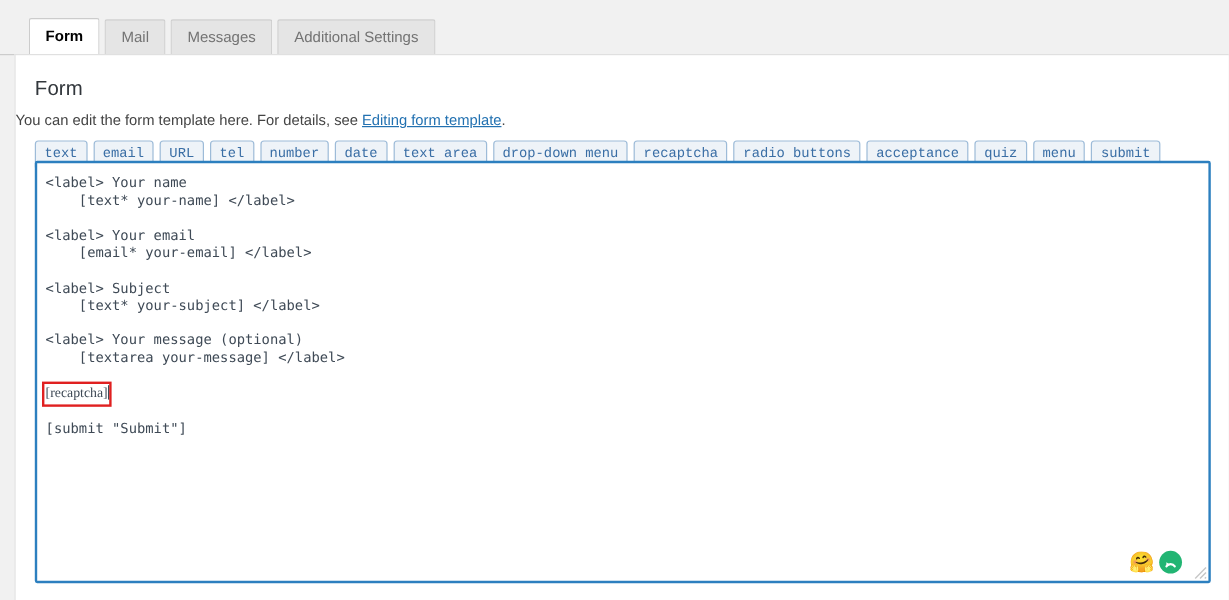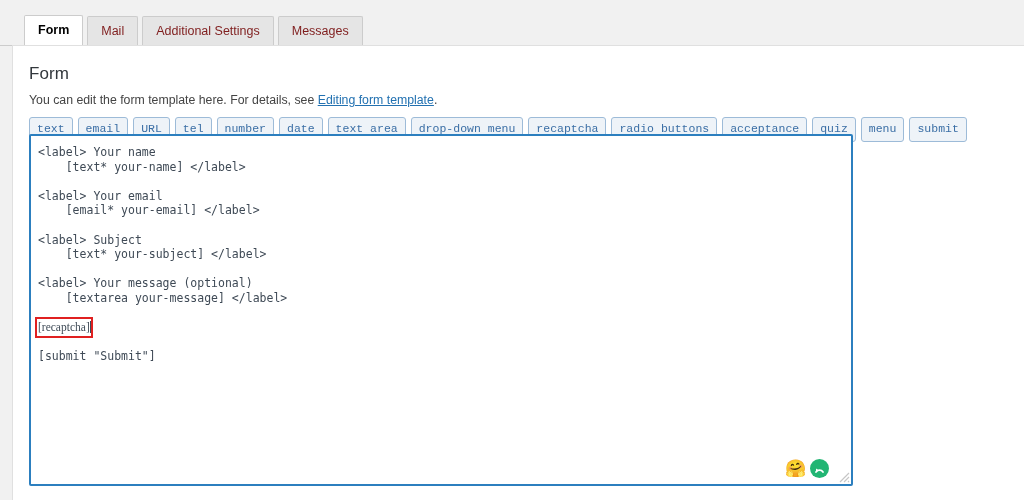--- a/index.html
+++ b/index.html
@@ -29,21 +29,21 @@
   }
   .tab {
     font-size: 12.5px;
     line-height: 1;
     padding: 8px 13px 9px 13px;
     margin-right: 4px;
     margin-bottom: -1px;
     border: 1px solid #ccc;
     border-bottom: none;
     background: #e5e5e5;
-    color: #7f1d1d;
+    color: #737373;
     border-radius: 2px 2px 0 0;
     cursor: pointer;
     white-space: nowrap;
   }
   .tab.active {
     background: #fff;
     color: #000;
     font-weight: bold;
     border-color: #ccc;
     padding-bottom: 10px;
@@ -63,21 +63,21 @@
   .page-title {
     margin: 0;
     padding: 18px 0 0 16px;
     font-size: 17px;
     font-weight: normal;
     color: #32373c;
     letter-spacing: .1px;
   }
   .page-desc {
     margin: 0;
-    padding: 9px 0 0 16px;
+    padding: 9px 0 0 0;
     font-size: 12.3px;
     color: #444;
   }
   .page-desc a {
     color: #2271b1;
     text-decoration: underline;
   }
 
   
   .tagbar {
@@ -97,21 +97,21 @@
     border-radius: 3px;
     padding: 5px 7px 6px 7px;
     cursor: pointer;
     white-space: nowrap;
   }
 
   
   .editor-wrap {
     position: absolute;
     left: 16px; top: 88px;
-    width: 824px; height: 352px;
+    width: 980px; height: 352px;
   }
   .editor {
     position: relative;
     width: 100%; height: 100%;
     background: #fff;
     border: 2px solid #2c7fbf;
     border-radius: 2px;
     overflow: hidden;
   }
   .code {
@@ -172,22 +172,22 @@
   }
 </style>
 </head>
 <body>
 
 <div id="screen">
 
   <div class="tabbar">
     <div class="tab active">Form</div>
     <div class="tab">Mail</div>
+    <div class="tab">Messages</div>
     <div class="tab">Additional Settings</div>
-    <div class="tab">Messages</div>
   </div>
 
   <div class="panel">
 
     <h2 class="page-title">Form</h2>
 
     <p class="page-desc">
       <span>You can edit the form template here. For details, see </span><a href="#">Editing form template</a><span>.</span>
     </p>
 

